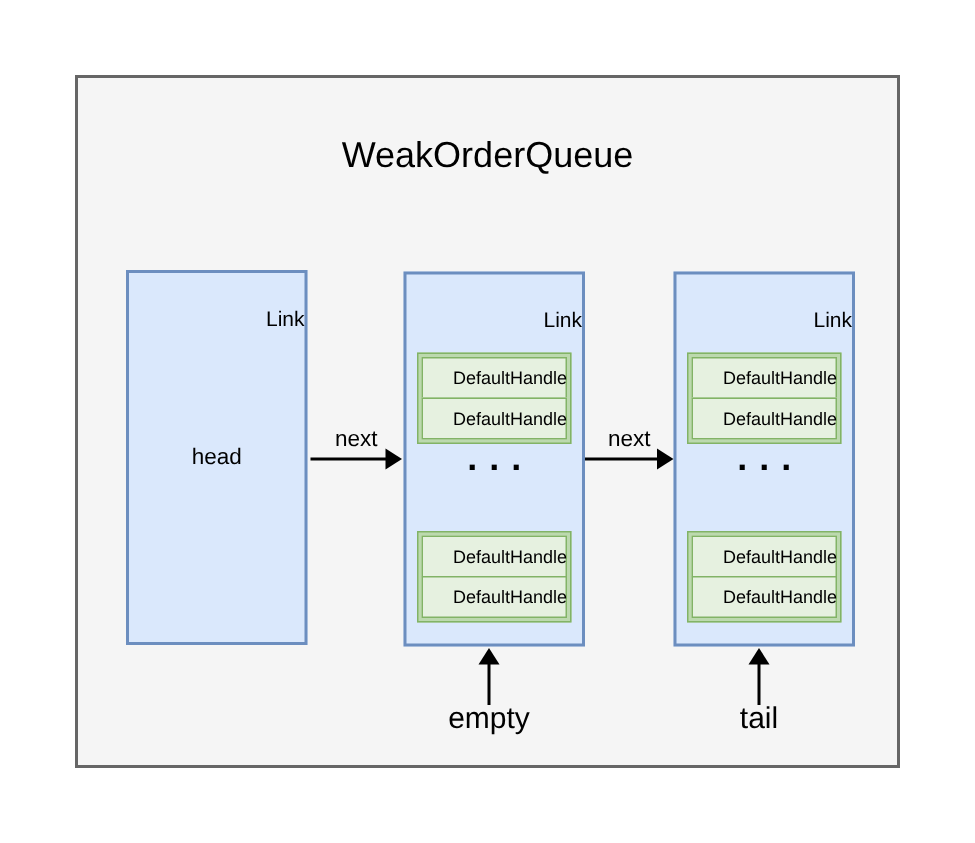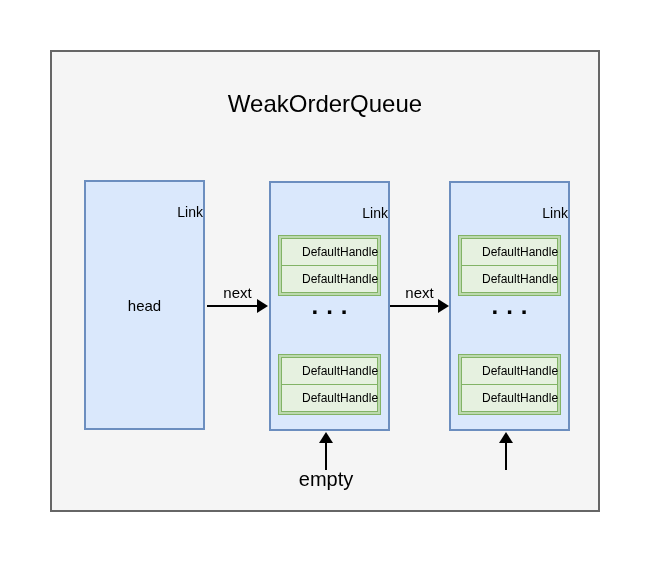--- a/index.html
+++ b/index.html
@@ -127,14 +127,15 @@
   <div class="up-arrow head-pos">
     <div class="up-shaft"></div>
     <div class="up-head"></div>
   </div>
   <div class="pointer-label head-pos">empty</div>
 
   <div class="up-arrow tail-pos">
     <div class="up-shaft"></div>
     <div class="up-head"></div>
   </div>
+  <div class="pointer-label tail-pos">tail</div>
 
 </div>
 
 </body></html>

